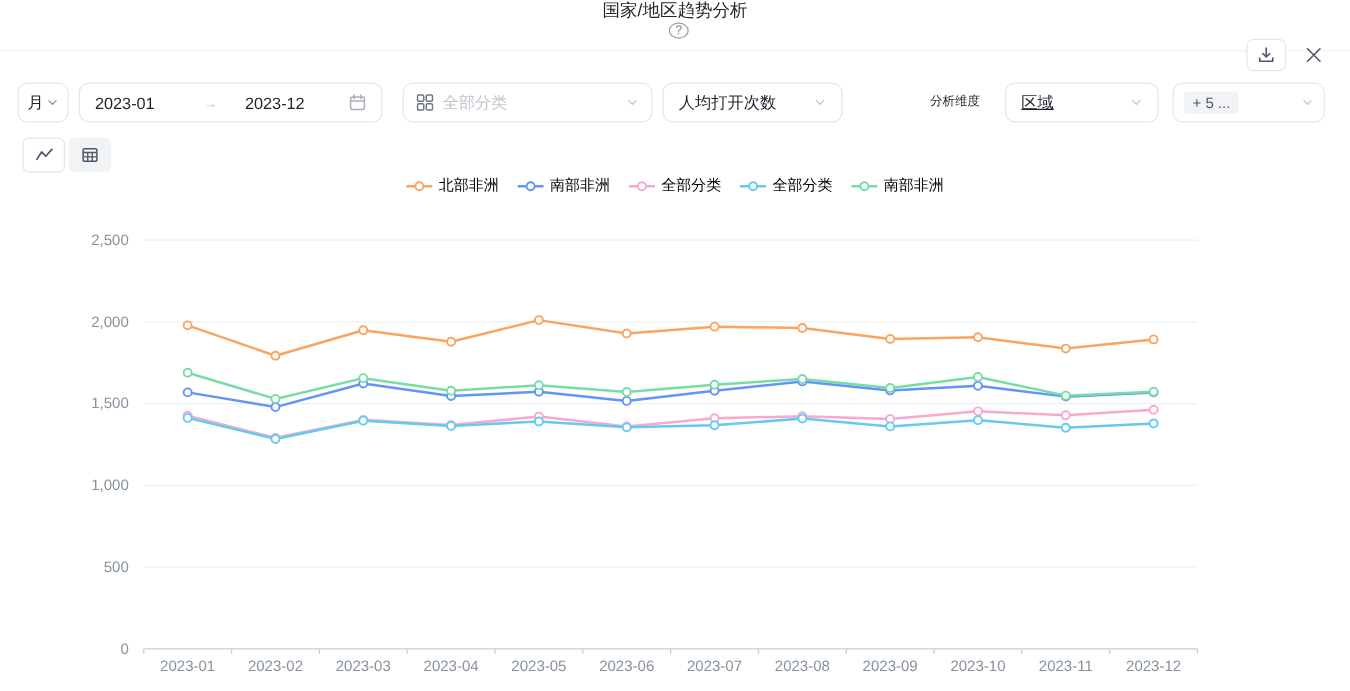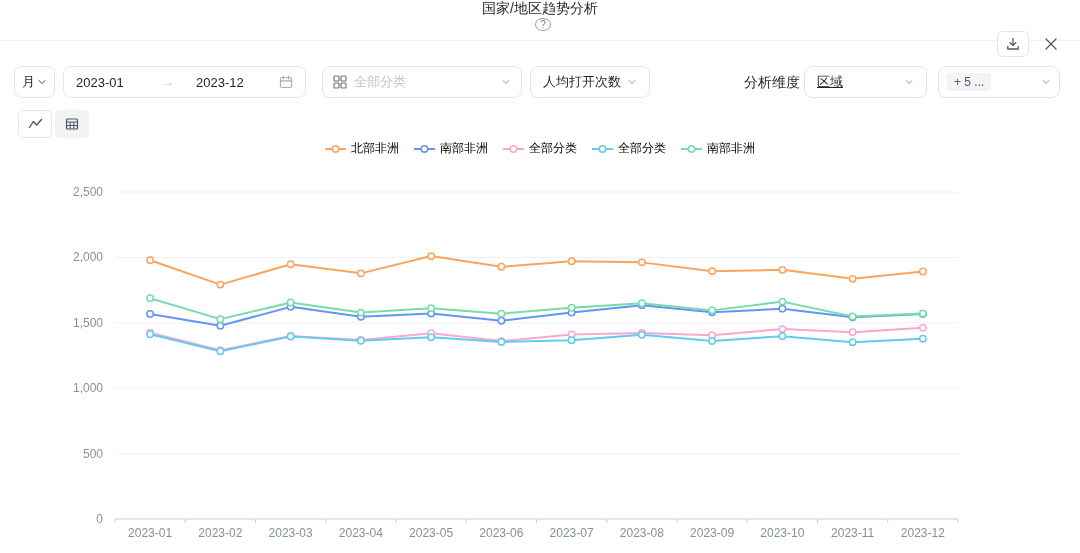--- a/index.html
+++ b/index.html
@@ -17,22 +17,22 @@
   
   .ctrl{position:absolute;top:66px;height:32px;border:1px solid #e5e6eb;border-radius:8px;background:#fff;
         display:flex;align-items:center;box-sizing:border-box;font-size:13px;color:#1d2129;cursor:pointer;z-index:3;}
   .month{left:14px;width:41px;padding:0 7px;justify-content:space-between;}
   .daterange{left:63px;width:243px;padding:0 12px;}
   .daterange .start{width:86px;}
   .daterange .sep{width:34px;color:#c0c4cc;font-size:12px;}
   .daterange .end{flex:1;}
   .category{left:322px;width:200px;padding:0 10px;gap:7px;}
   .category .ph{flex:1;color:#c0c4cc;}
-  .metric{left:530px;width:120px;padding:0 12px;justify-content:space-between;}
-  .dim-label{position:absolute;left:744px;top:66px;height:32px;line-height:32px;font-size:14px;color:#1d2129;z-index:3;}
+  .metric{left:530px;width:144px;padding:0 12px;justify-content:space-between;}
+  .dim-label{position:absolute;left:744px;top:66px;height:32px;line-height:32px;font-size:10px;color:#1d2129;z-index:3;}
   .dimension{left:804px;width:123px;padding:0 12px;justify-content:space-between;text-decoration:underline;}
   .selection{left:938px;width:122px;padding:0 8px;justify-content:space-between;}
   .tag{background:#f2f3f5;border-radius:3px;padding:2px 7px;font-size:12px;color:#4e5969;}
   
   .toggle{position:absolute;left:18px;top:110px;display:flex;gap:3px;z-index:3;}
   .toggle .tbtn{width:34px;height:28px;border-radius:5px;background:#f2f3f5;border:none;display:flex;align-items:center;justify-content:center;cursor:pointer;padding:0;box-sizing:border-box;}
   .toggle .tbtn.active{background:#fff;border:1px solid #e5e6eb;}
   
   .legend{position:absolute;left:0;right:0;top:140px;display:flex;justify-content:center;align-items:center;gap:15px;z-index:2;}
   .legend-item{display:flex;align-items:center;gap:5px;font-size:12px;color:#000000;cursor:pointer;}

